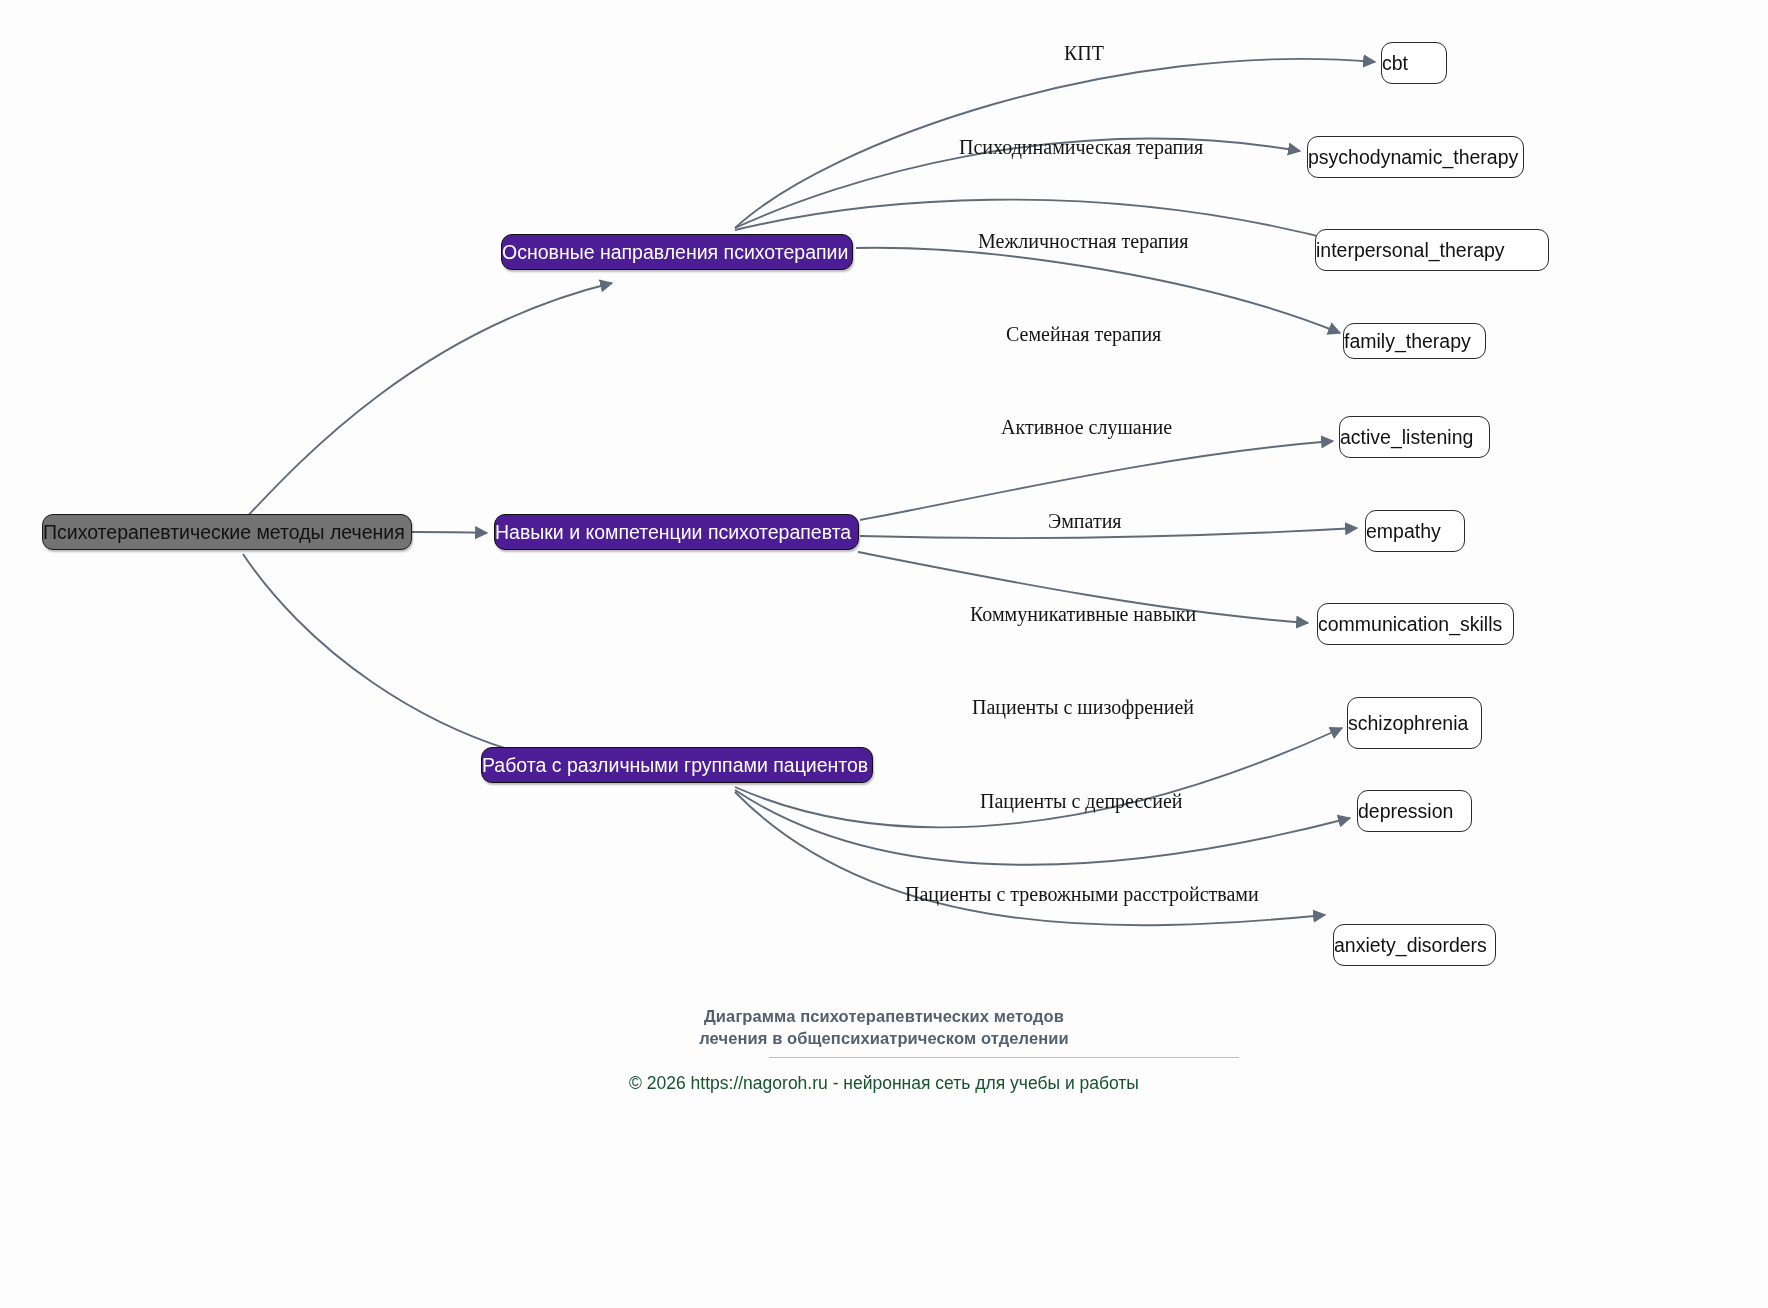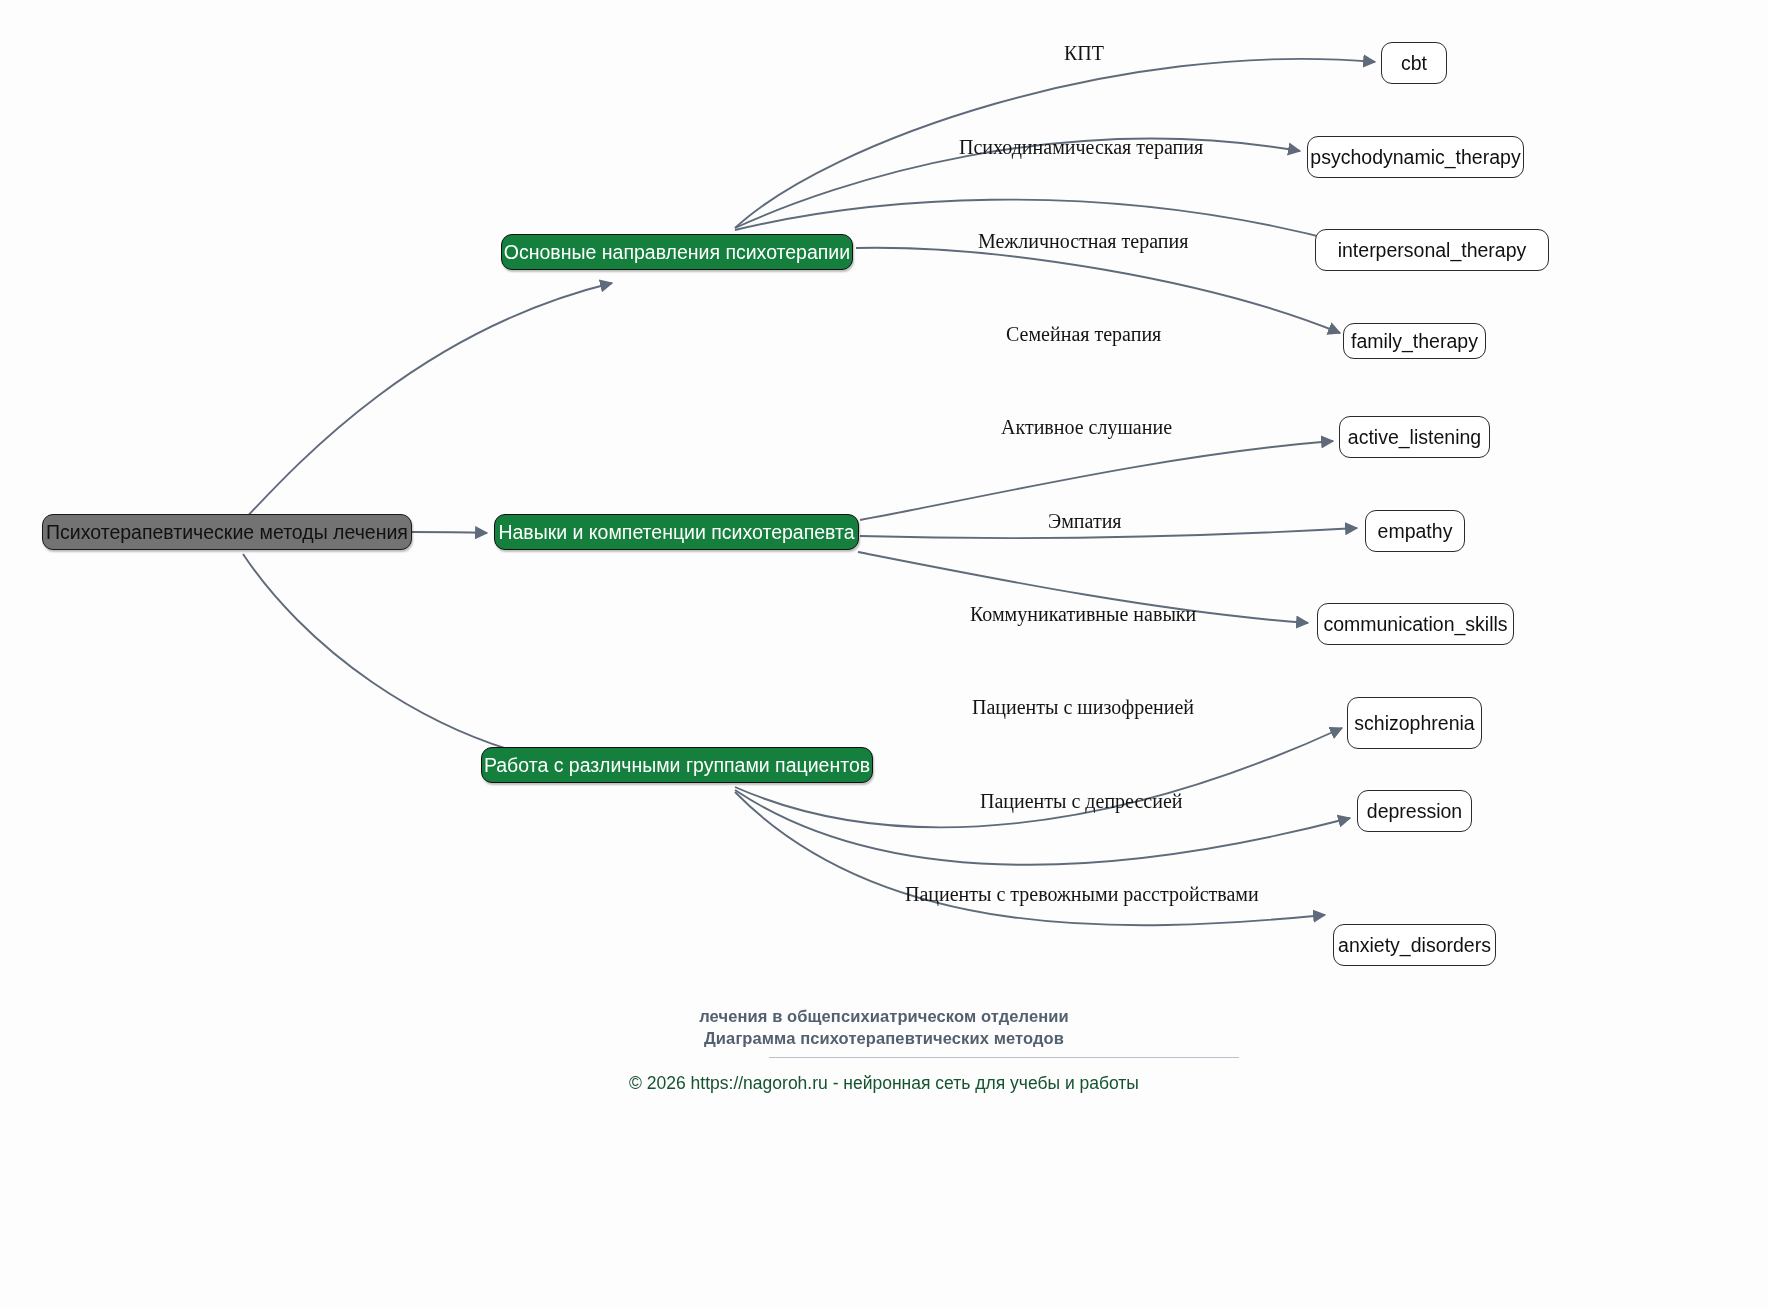--- a/index.html
+++ b/index.html
@@ -6,34 +6,34 @@
   body{
     width:1768px;height:1308px;
     background:#fdfdfd;
     font-family:"Liberation Sans",sans-serif;
     position:relative;overflow:hidden;
   }
   #canvas{position:absolute;left:0;top:0;width:1768px;height:1308px;}
   .node{
     position:absolute;
     box-sizing:border-box;
-    display:flex;align-items:center;justify-content:center;
+    display:flex;align-items:center;
     border-radius:11px;
     white-space:nowrap;
     z-index:5;
   }
   .node-root{
     background:#737373;
     border:1.4px solid #1a1a1a;
     color:#111;
     font-size:19.5px;
     box-shadow:1px 2px 2px rgba(0,0,0,.25);
   }
   .node-branch{
-    background:#15803d;
+    background:#4c1d95;
     border:1.4px solid #111;
     color:#fff;
     font-size:19.5px;
     box-shadow:1px 2px 2px rgba(0,0,0,.25);
   }
   .node-leaf{
     background:#ffffff;
     border:1.5px solid #2b2b2b;
     color:#111;
     font-size:19.5px;
@@ -163,17 +163,17 @@
 <div class="edge-label" style="left:978px;top:230px;">Межличностная терапия</div>
 <div class="edge-label" style="left:1006px;top:323px;">Семейная терапия</div>
 <div class="edge-label" style="left:1001px;top:416px;">Активное слушание</div>
 <div class="edge-label" style="left:1048px;top:510px;">Эмпатия</div>
 <div class="edge-label" style="left:970px;top:603px;">Коммуникативные навыки</div>
 <div class="edge-label" style="left:972px;top:696px;">Пациенты с шизофренией</div>
 <div class="edge-label" style="left:980px;top:790px;">Пациенты с депрессией</div>
 <div class="edge-label" style="left:905px;top:883px;">Пациенты с тревожными расстройствами</div>
 
 <div class="footer footer-title">
+  <div>Диаграмма психотерапевтических методов</div>
   <div>лечения в общепсихиатрическом отделении</div>
-  <div>Диаграмма психотерапевтических методов</div>
 </div>
 <div class="footer-rule"></div>
 <div class="footer footer-copy">© 2026 https://nagoroh.ru - нейронная сеть для учебы и работы</div>
 
 </body></html>

